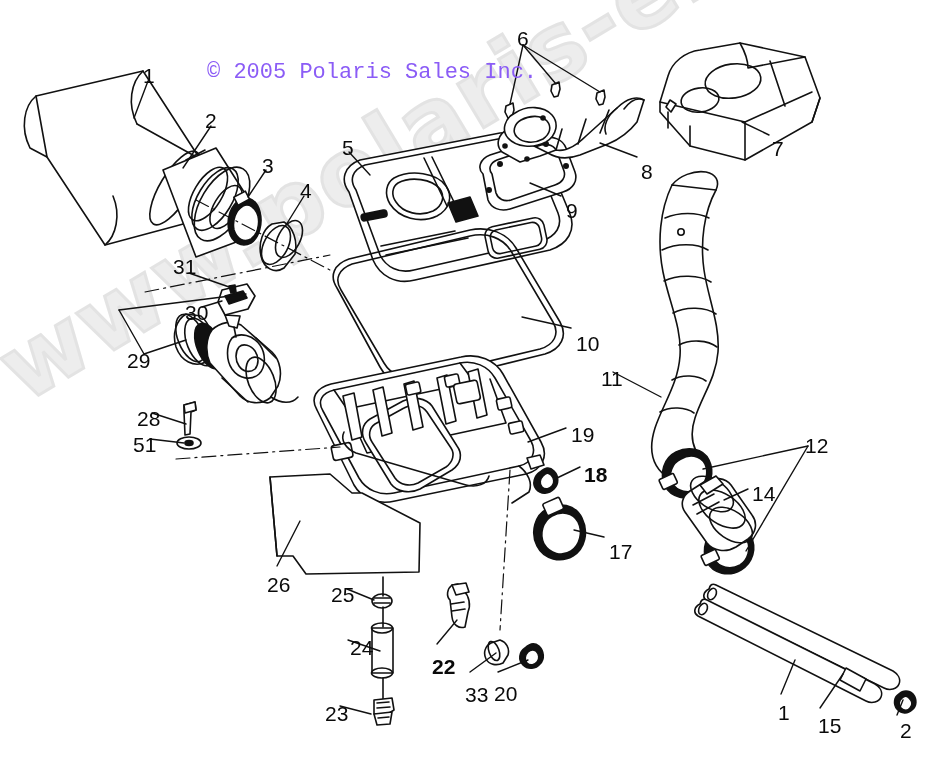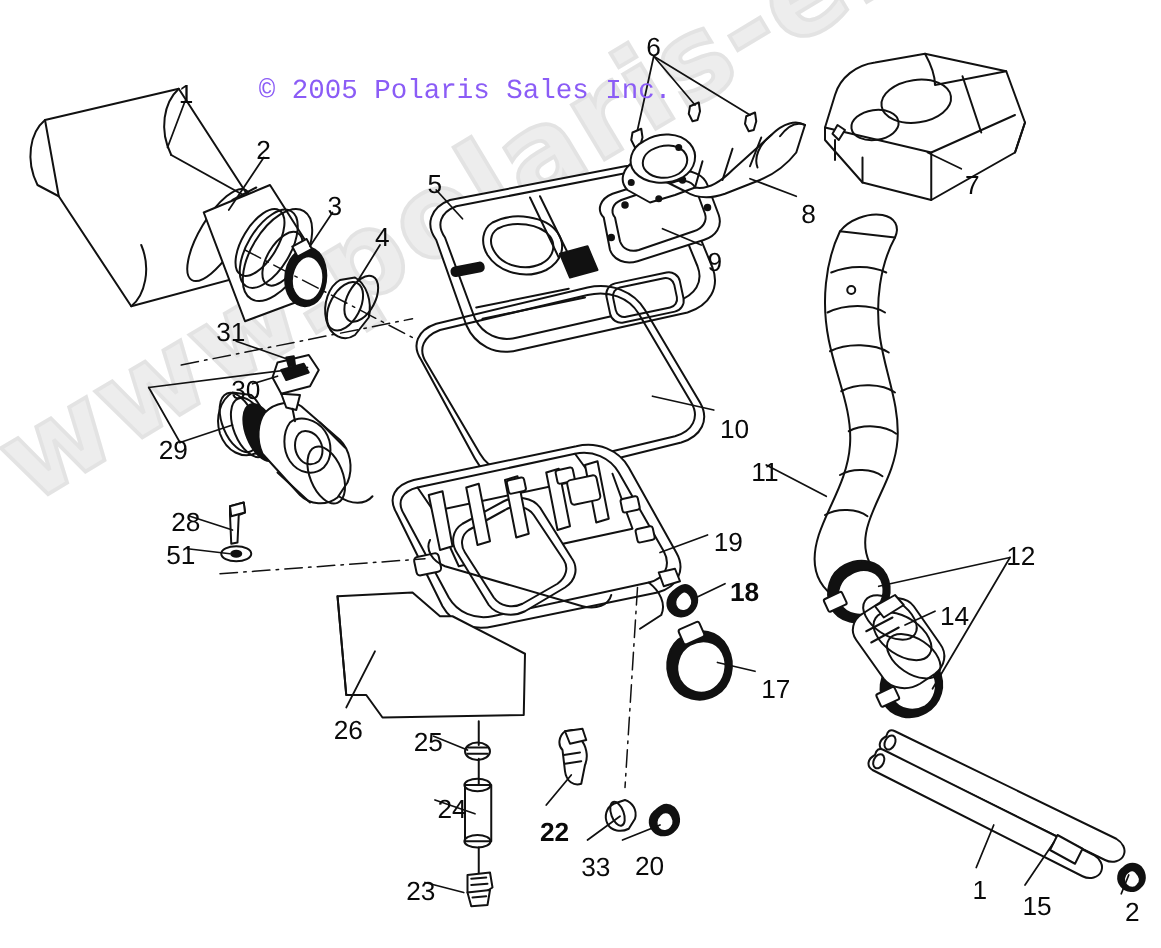--- a/index.html
+++ b/index.html
@@ -435,21 +435,21 @@
       <div class="num" style="left: 576px; top: 333px; text-align: center;">10</div>
       <div class="num" style="left: 601px; top: 368px;">11</div>
       <div class="num" style="left: 805px; top: 435px;">12</div>
       <div class="num" style="left: 752px; top: 483px;">14</div>
       <div class="num" style="left: 900px; top: 720px;">2</div>
       <div class="num" style="left: 818px; top: 715px;">15</div>
       <div class="num" style="left: 778px; top: 702px;">1</div>
       <div class="num" style="left: 609px; top: 541px;">17</div>
       <div class="num" style="left: 584px; top: 464px; font-weight: bold;">18</div>
       <div class="num" style="left: 571px; top: 424px;">19</div>
-      <div class="num" style="left: 494px; top: 683px; margin-left: 14px;">20</div>
+      <div class="num" style="left: 494px; top: 683px;">20</div>
       <div class="num" style="left: 465px; top: 684px;">33</div>
       <div class="num" style="left: 432px; top: 656px; font-weight: bold;">22</div>
       <div class="num" style="left: 325px; top: 703px;">23</div>
       <div class="num" style="left: 350px; top: 637px;">24</div>
       <div class="num" style="left: 331px; top: 584px;">25</div>
       <div class="num" style="left: 267px; top: 574px;">26</div>
       <div class="num" style="left: 133px; top: 434px;">51</div>
       <div class="num" style="left: 137px; top: 408px;">28</div>
       <div class="num" style="left: 127px; top: 350px;">29</div>
       <div class="num" style="left: 185px; top: 302px;">30</div>

